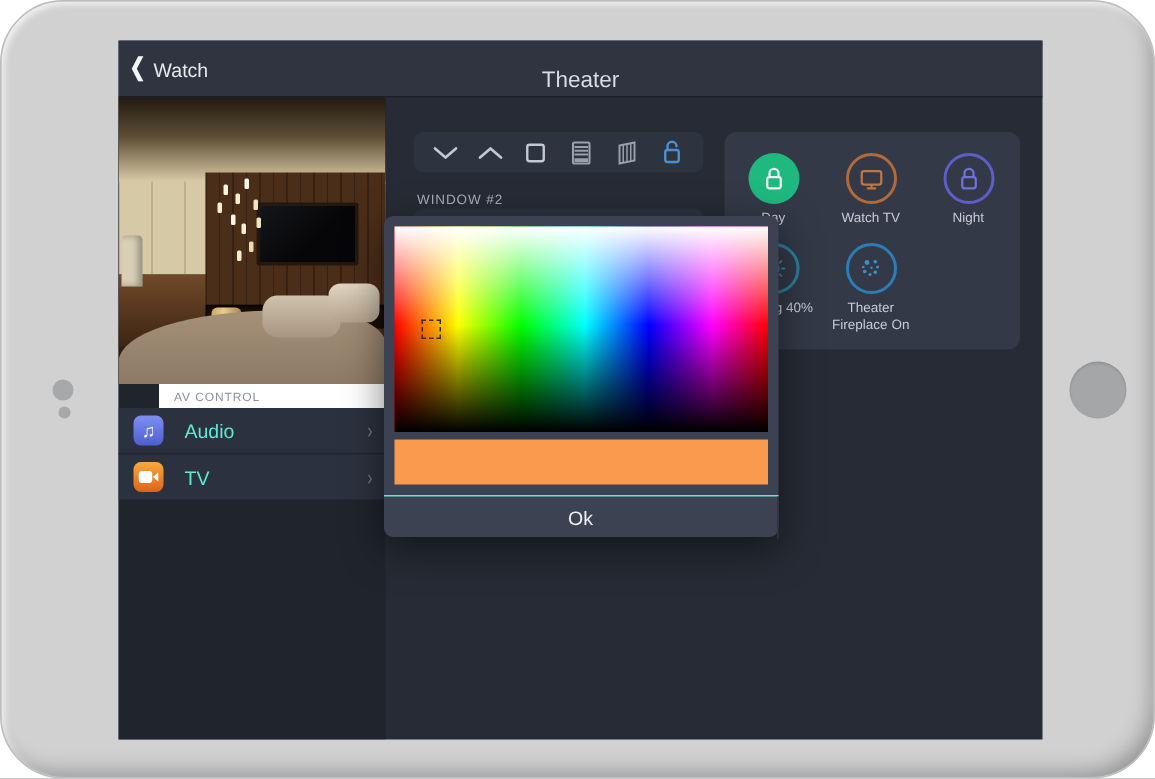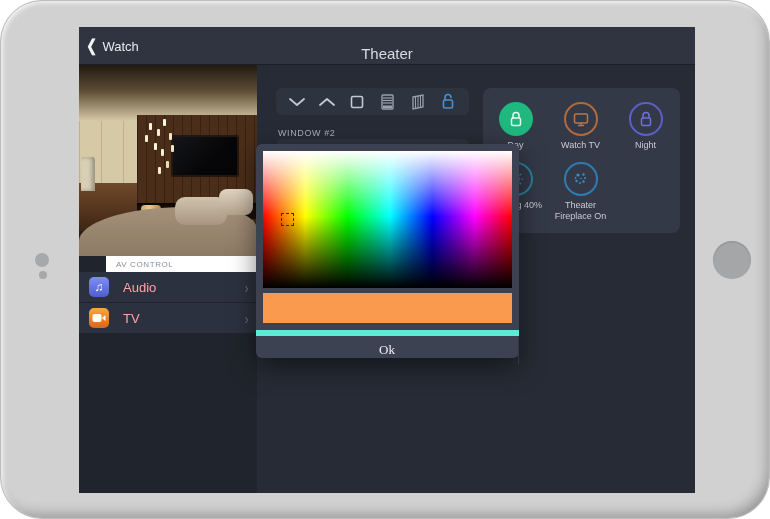--- a/index.html
+++ b/index.html
@@ -56,21 +56,21 @@
   .av-header{position:absolute;left:0;top:191px;width:178px;height:16px;background:#ffffff;
     display:flex;align-items:center;margin-left:27px;}
   .av-header span{color:#8a919d;font-size:8px;letter-spacing:.6px;margin-left:10px;}
   .av-row{position:absolute;left:0;width:178px;height:30px;background:#2b313e;display:flex;align-items:center;cursor:pointer;}
   .av-row.audio{top:207px;border-bottom:1px solid #20242e;}
   .av-row.tv{top:238px;}
   .av-icon{width:20px;height:20px;border-radius:5px;margin-left:10px;display:flex;align-items:center;justify-content:center;}
   .av-icon.music{background:linear-gradient(180deg,#7e8ff2 0%,#4f5ecf 100%);}
   .av-icon.cam{background:linear-gradient(180deg,#f6aa3d 0%,#e0621a 100%);}
   .av-icon .note{color:#ffffff;font-size:12px;line-height:1;}
-  .av-label{color:#fca5a5;font-size:13px;margin-left:14px;flex:1;}
+  .av-label{color:#5eead4;font-size:13px;margin-left:14px;flex:1;}
   .av-chevron{color:#6d7480;font-size:15px;margin-right:8px;transform:scaleX(.75);}
 
   
   .section-label{position:absolute;color:#a7adb8;font-size:9px;letter-spacing:.6px;}
   .lbl-w1{left:199px;top:67px;}
   .lbl-w2{left:199px;top:101px;}
   .lbl-sc{left:407px;top:67px;}
 
   .ctrl-bar{position:absolute;left:197px;width:193px;height:27px;background:#2d333f;border-radius:6px;
     display:flex;align-items:center;justify-content:space-around;padding:0 6px;box-sizing:border-box;}
@@ -94,22 +94,22 @@
   
   .modal{position:absolute;left:177px;top:117px;width:263px;height:214px;background:#3c4252;border-radius:6px;
     box-shadow:0 8px 26px rgba(0,0,0,.5);z-index:20;}
   .gradient{position:absolute;left:7px;top:7px;width:249px;height:137px;cursor:crosshair;
     background:
       linear-gradient(180deg,rgba(255,255,255,1) 0%,rgba(255,255,255,0) 48%),
       linear-gradient(0deg,rgba(0,0,0,1) 0%,rgba(0,0,0,0) 52%),
       linear-gradient(90deg,#ff0000 0%,#ffff00 17%,#00ff00 34%,#00ffff 51%,#0000ff 68%,#ff00ff 85%,#ff0000 100%);}
   .marker{position:absolute;left:18px;top:62px;width:11px;height:11px;border:1px dashed #33302c;}
   .swatch{position:absolute;left:7px;top:149px;width:249px;height:30px;}
-  .btn-row{position:absolute;left:0;top:186px;width:263px;height:28px;border-top:6px solid #5eead4;
-    display:flex;font-family:Liberation Serif, serif;}
+  .btn-row{position:absolute;left:0;top:186px;width:263px;height:28px;border-top:1px solid #5eead4;
+    display:flex;}
   .mbtn{flex:1;display:flex;align-items:center;justify-content:center;color:#eef0f4;font-size:13px;cursor:pointer;}
   .mbtn.ok{border-right:1px solid #313744;}
 
   svg{display:block;}
 </style>
 </head>
 <body>
 
 <div class="stage">
   <div class="device">

